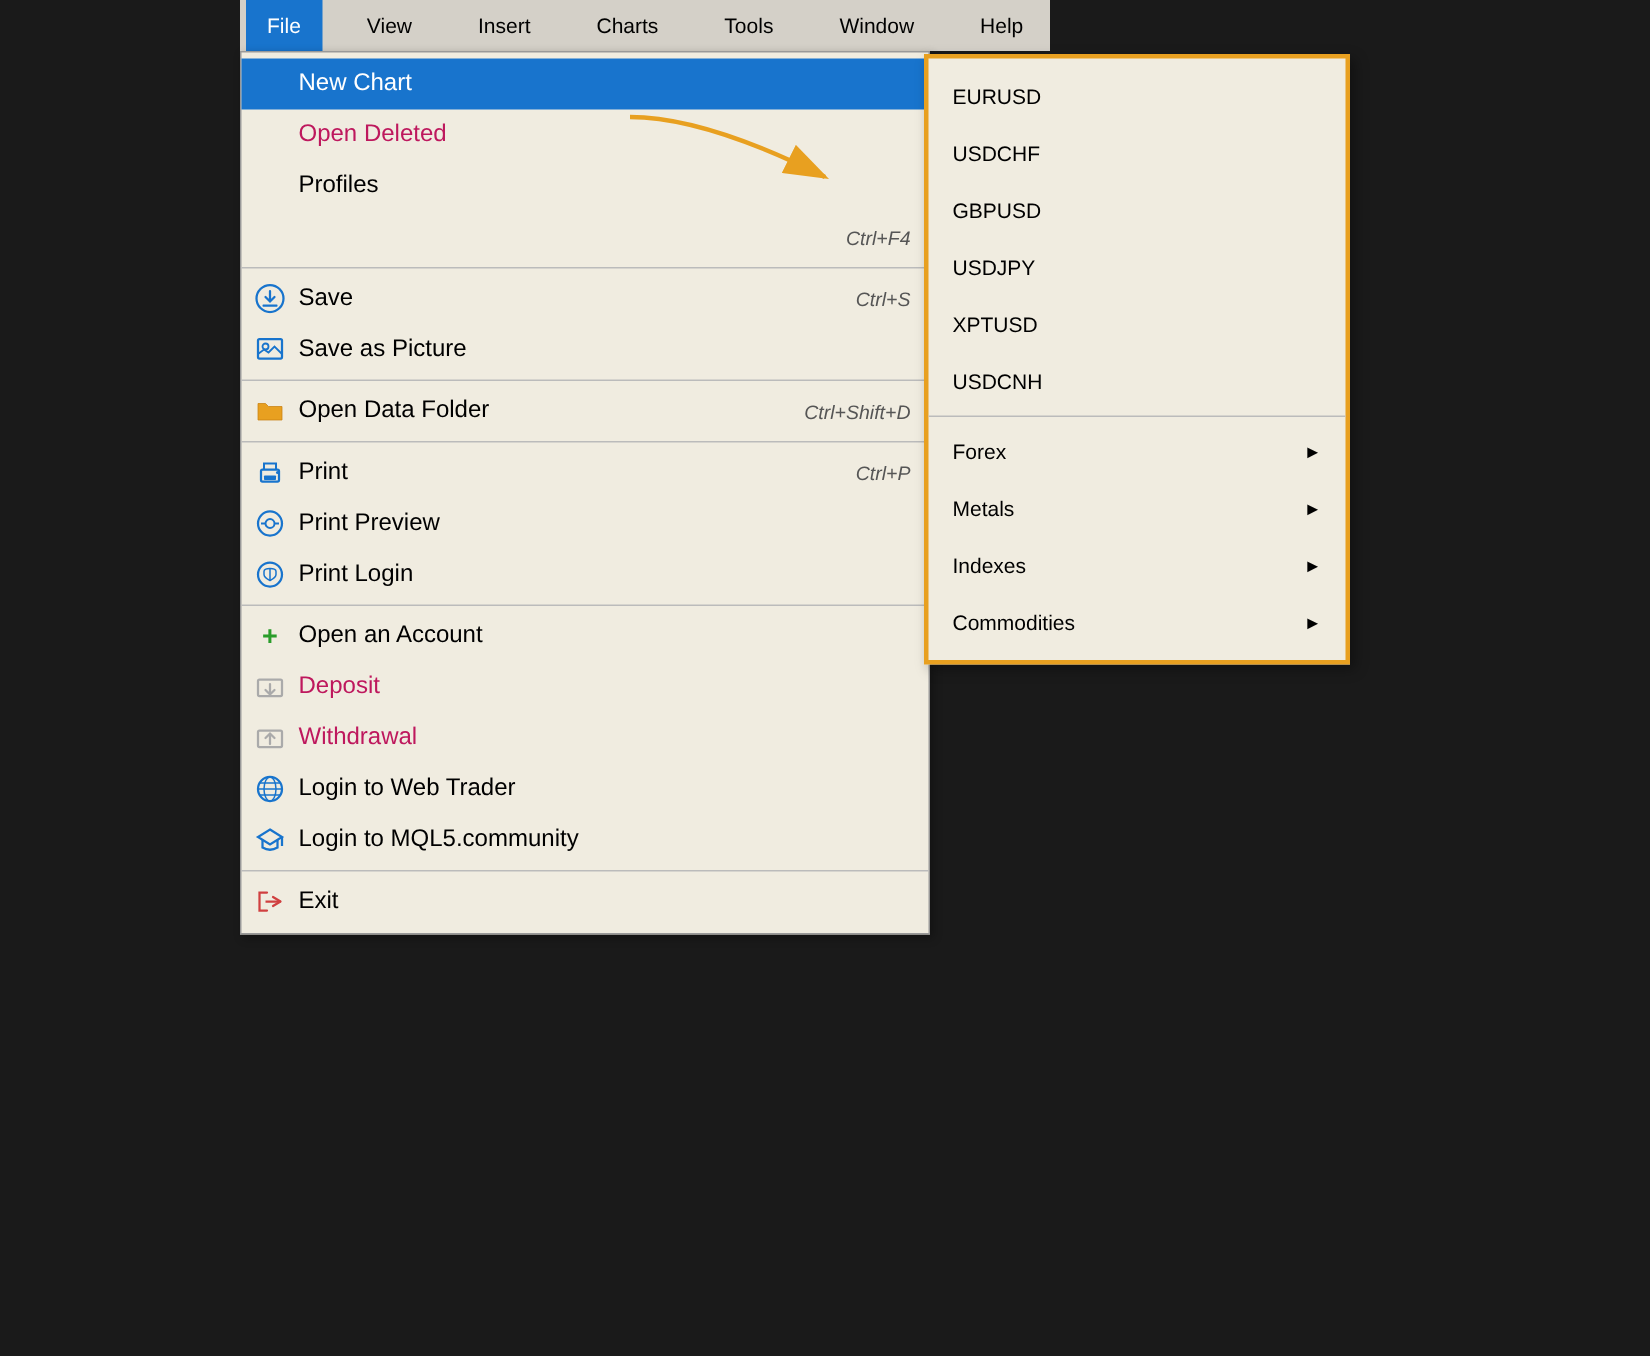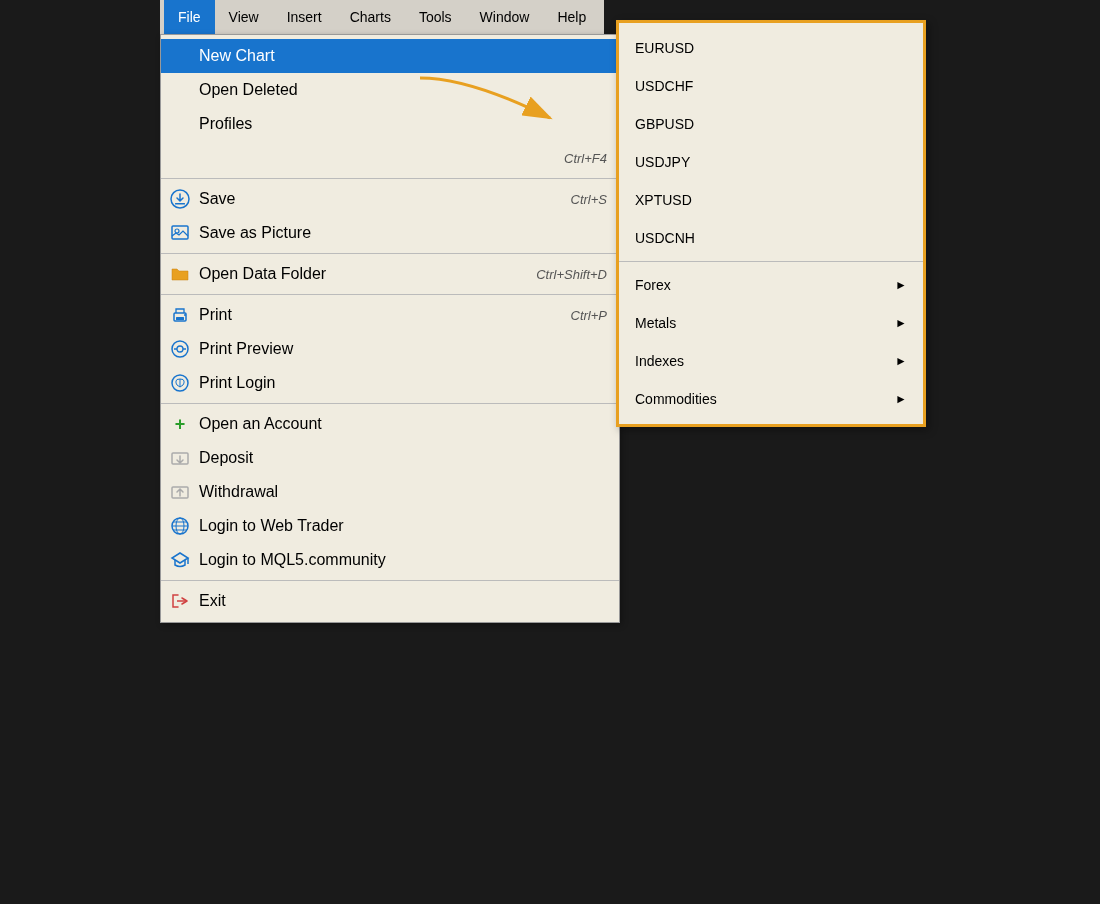--- a/index.html
+++ b/index.html
@@ -17,21 +17,21 @@
     .menubar {
       position: absolute;
       top: 0;
       left: 160px;
       display: flex;
       flex-direction: row;
       background: #d4d0c8;
       height: 34px;
       align-items: center;
       padding: 0 4px;
-      gap: 0;
+      gap: 16px;
       z-index: 10;
     }
     .menubar-item {
       padding: 6px 14px;
       cursor: pointer;
       color: #000;
       font-size: 14px;
       height: 34px;
       display: flex;
       align-items: center;
@@ -61,21 +61,21 @@
       cursor: pointer;
       color: #000;
       position: relative;
       min-height: 34px;
     }
     .menu-item.highlighted {
       background: #1874cd;
       color: #fff;
     }
     .menu-item.disabled {
-      color: #000000;
+      color: #be185d;
       cursor: default;
     }
 
     .menu-icon {
       width: 22px;
       height: 22px;
       margin-right: 8px;
       display: flex;
       align-items: center;
       justify-content: center;
@@ -94,23 +94,23 @@
 
     .menu-divider {
       height: 1px;
       background: #bbb;
       margin: 3px 0;
     }
 
     
     .submenu-panel {
       position: absolute;
-      top: 20px;
+      top: 36px;
       left: 616px;
-      width: 310px;
+      width: 284px;
       background: #f0ece0;
       border: 3px solid #e8a020;
       box-shadow: 3px 3px 8px rgba(0,0,0,0.35);
       z-index: 200;
       padding: 6px 0;
     }
 
     .submenu-item {
       display: flex;
       align-items: center;

